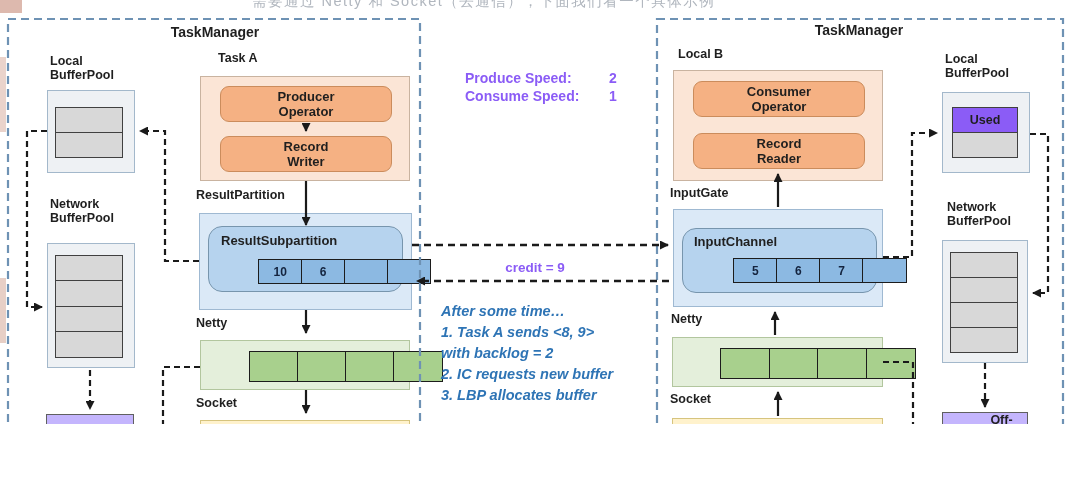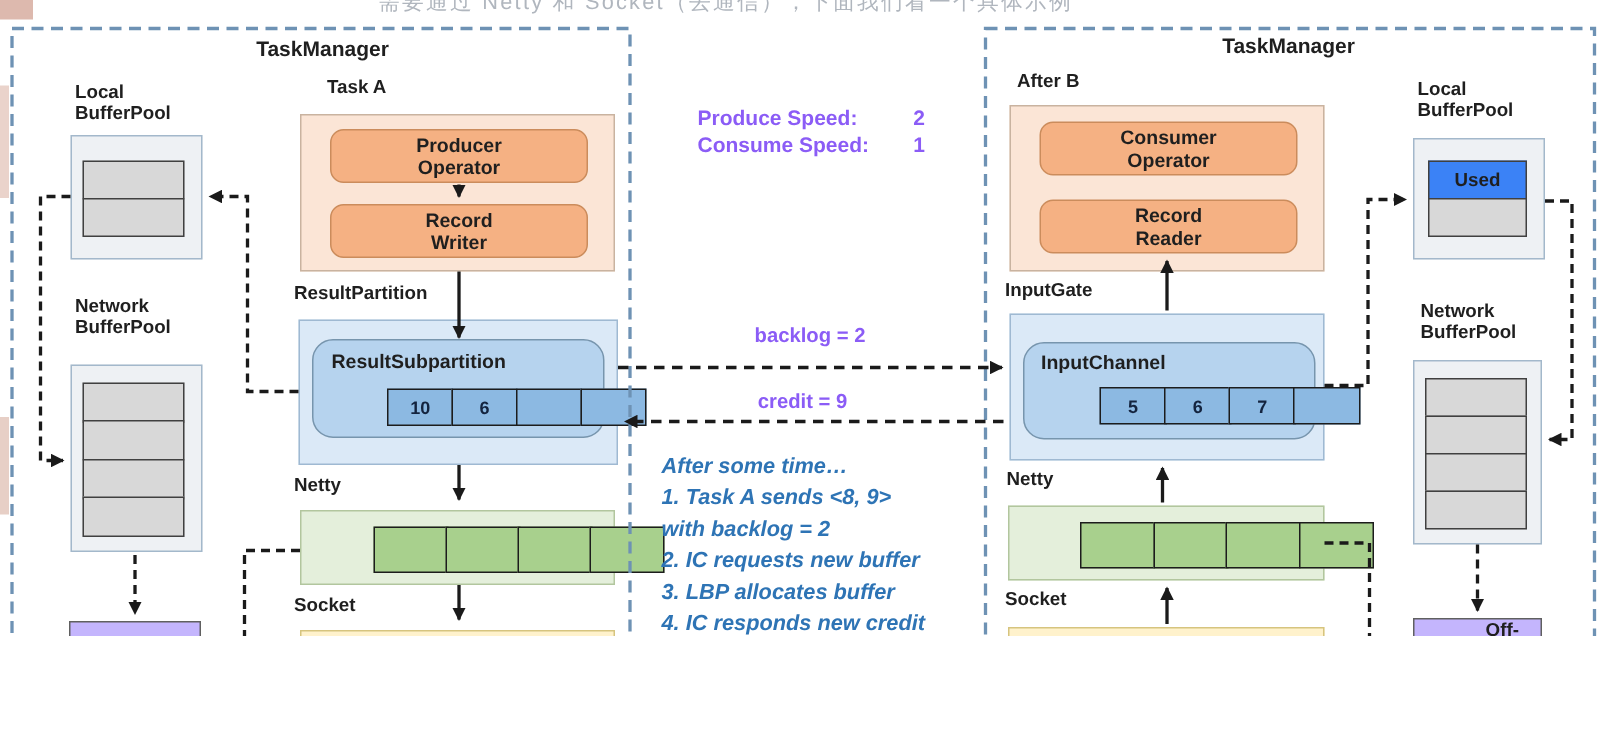--- a/index.html
+++ b/index.html
@@ -114,35 +114,33 @@
 Memory</div>
 
   <div class="red-note" style="left:465px;top:70px;">
     <span style="display:inline-block;width:140px;">Produce Speed:</span>
     <span>2</span>
   </div>
   <div class="red-note" style="left:465px;top:88px;">
     <span style="display:inline-block;width:140px;">Consume Speed:</span>
     <span>1</span>
   </div>
-  <div class="red-note" style="left:460px;top:216px;width:160px;text-align:center;font-size:13.5px;">backlog = 2</div>
   <div class="red-note" style="left:460px;top:260px;width:150px;text-align:center;font-size:13.5px;">credit = 9</div>
 
   <div class="notes" style="left:441px;top:301px;">
     <div>After some time…</div>
     <div>1.   Task A sends &lt;8, 9&gt;</div>
     <div>with backlog =   2</div>
     <div>2.   IC requests new buffer</div>
     <div>3.   LBP allocates buffer</div>
-    <div>4.   IC responds new credit</div>
   </div>
 
   <div class="tm-title" style="left:754px;top:22px;width:210px;">TaskManager</div>
 
-  <div class="lbl" style="left:678px;top:47px;">After B</div>
+  <div class="lbl" style="left:678px;top:47px;">Local B</div>
   <div class="taskbox" style="left:673px;top:70px;width:210px;height:111px;"></div>
   <div class="opbox" style="left:693px;top:81px;width:172px;height:36px;">Consumer
 Operator</div>
   <div class="opbox" style="left:693px;top:133px;width:172px;height:36px;">Record
 Reader</div>
 
   <div class="lbl" style="left:670px;top:186px;">InputGate</div>
   <div class="gatebox" style="left:673px;top:209px;width:210px;height:98px;"></div>
   <div class="subbox" style="left:682px;top:228px;width:195px;height:65px;"></div>
   <div class="lbl" style="left:694px;top:235px;font-size:13px;">InputChannel</div>
@@ -168,21 +166,21 @@
     <div class="cell"></div>
     <div class="cell"></div>
     <div class="cell"></div>
     <div class="cell"></div>
   </div>
 
   <div class="lbl" style="left:945px;top:52px;">Local
 BufferPool</div>
   <div class="poolbox" style="left:942px;top:92px;width:88px;height:81px;"></div>
   <div class="cells-v" style="left:952px;top:107px;width:66px;height:51px;">
-    <div class="cell" style="background:#3b82f6;">Used</div>
+    <div class="cell" style="background:#8b5cf6;">Used</div>
     <div class="cell"></div>
   </div>
 
   <div class="lbl" style="left:947px;top:200px;">Network
 BufferPool</div>
   <div class="poolbox" style="left:942px;top:240px;width:86px;height:123px;"></div>
   <div class="cells-v" style="left:950px;top:252px;width:68px;height:101px;">
     <div class="cell"></div>
     <div class="cell"></div>
     <div class="cell"></div>

